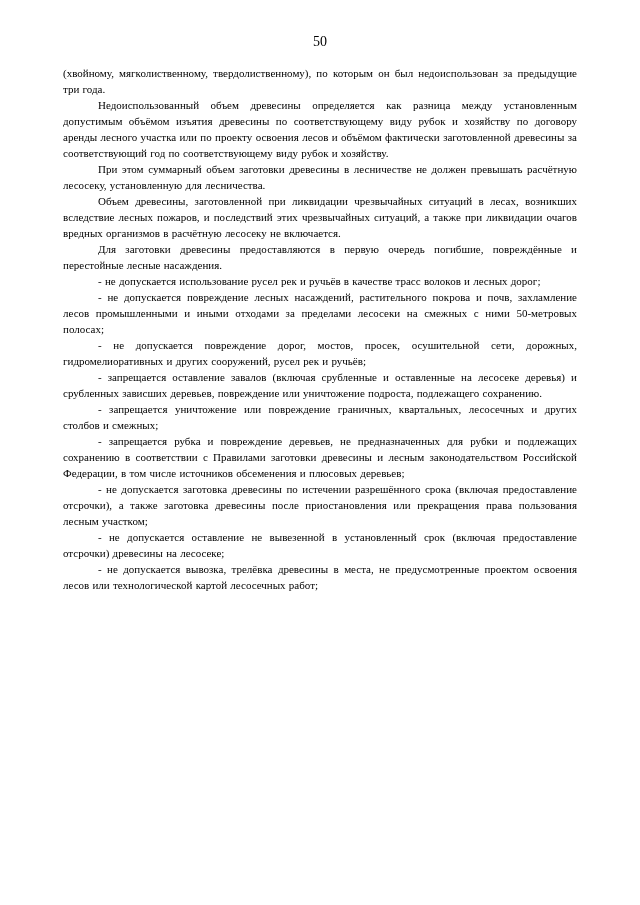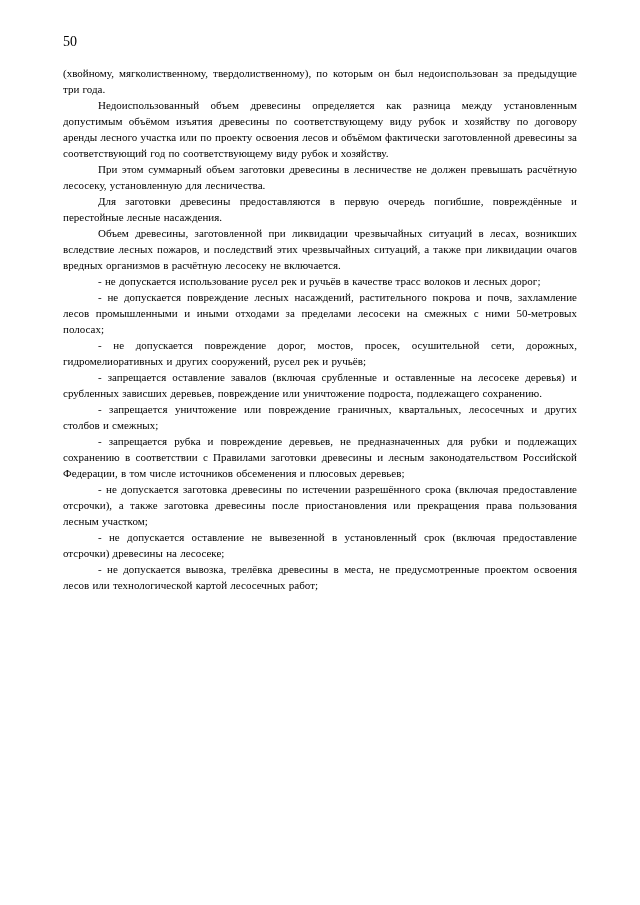--- a/index.html
+++ b/index.html
@@ -12,20 +12,21 @@
     width: 640px;
     height: 905px;
     box-sizing: border-box;
     background: #ffffff;
     padding: 33px 63px 0 63px;
     font-family: "Liberation Serif", "DejaVu Serif", serif;
     color: #000000;
     overflow: hidden;
   }
   .page-number {
+    text-align: center;
     font-size: 14px;
     line-height: 17px;
     margin-bottom: 15px;
   }
   .content p {
     margin: 0;
     font-size: 11px;
     line-height: 16px;
     text-align: justify;
     text-indent: 35px;
@@ -37,22 +38,22 @@
 </style>
 </head>
 <body>
 
 <div class="page">
   <div class="page-number">50</div>
   <div class="content">
     <p class="no-indent">(хвойному, мягколиственному, твердолиственному), по которым он был недоиспользован за предыдущие три года.</p>
     <p>Недоиспользованный объем древесины определяется как разница между установленным допустимым объёмом изъятия древесины по соответствующему виду рубок и хозяйству по договору аренды лесного участка или по проекту освоения лесов и объёмом фактически заготовленной древесины за соответствующий год по соответствующему виду рубок и хозяйству.</p>
     <p>При этом суммарный объем заготовки древесины в лесничестве не должен превышать расчётную лесосеку, установленную для лесничества.</p>
+    <p>Объем древесины, заготовленной при ликвидации чрезвычайных ситуаций в лесах, возникших вследствие лесных пожаров, и последствий этих чрезвычайных ситуаций, а также при ликвидации очагов вредных организмов в расчётную лесосеку не включается.</p>
     <p>Для заготовки древесины предоставляются в первую очередь погибшие, повреждённые и перестойные лесные насаждения.</p>
-    <p>Объем древесины, заготовленной при ликвидации чрезвычайных ситуаций в лесах, возникших вследствие лесных пожаров, и последствий этих чрезвычайных ситуаций, а также при ликвидации очагов вредных организмов в расчётную лесосеку не включается.</p>
     <p>-  не допускается использование русел рек и ручьёв в качестве трасс волоков и лесных дорог;</p>
     <p>- не допускается повреждение лесных насаждений, растительного покрова и почв, захламление лесов промышленными и иными отходами за пределами лесосеки на смежных с ними 50-метровых полосах;</p>
     <p>- не допускается повреждение дорог, мостов, просек, осушительной сети, дорожных, гидромелиоративных и других сооружений, русел рек и ручьёв;</p>
     <p>- запрещается оставление завалов (включая срубленные и оставленные на лесосеке деревья) и срубленных зависших деревьев, повреждение или уничтожение подроста, подлежащего сохранению.</p>
     <p>- запрещается уничтожение или повреждение граничных, квартальных, лесосечных и других столбов и смежных;</p>
     <p>- запрещается рубка и повреждение деревьев, не предназначенных для рубки и подлежащих сохранению в соответствии с Правилами заготовки древесины и лесным законодательством Российской Федерации, в том числе источников обсеменения и плюсовых деревьев;</p>
     <p>- не допускается заготовка древесины по истечении разрешённого срока (включая предоставление отсрочки), а также заготовка древесины после приостановления или прекращения права пользования лесным участком;</p>
     <p>- не допускается оставление не вывезенной в установленный срок (включая предоставление отсрочки) древесины на лесосеке;</p>
     <p>- не допускается вывозка, трелёвка древесины в места, не предусмотренные проектом освоения лесов или технологической картой лесосечных работ;</p>
   </div>

